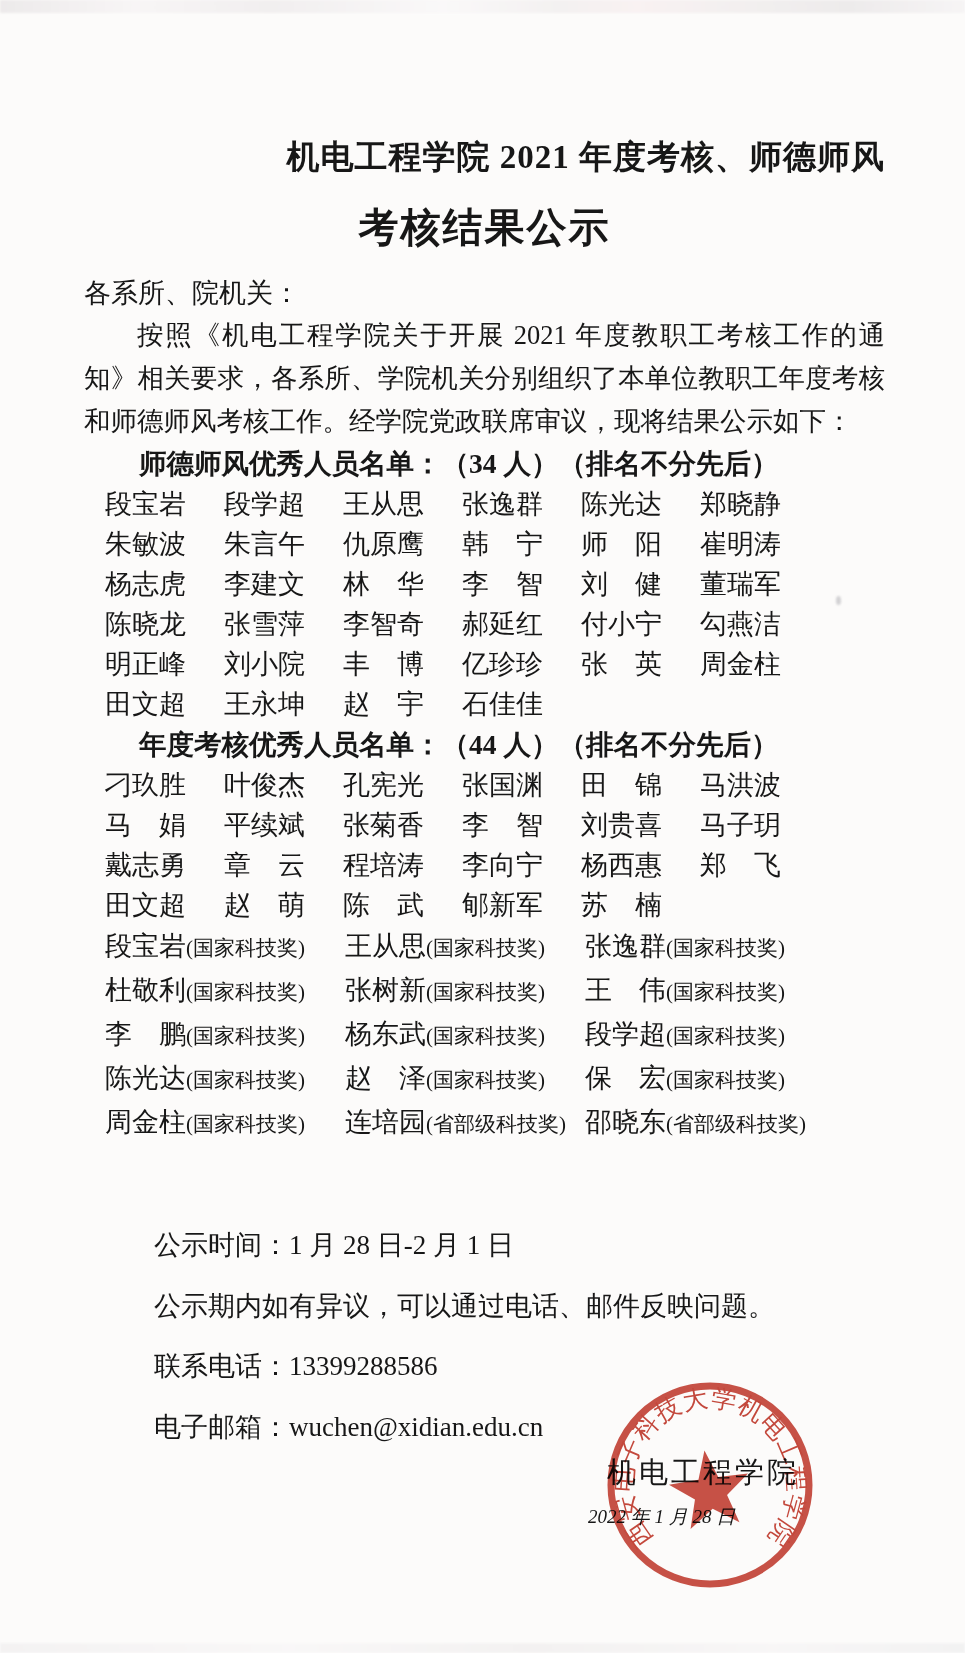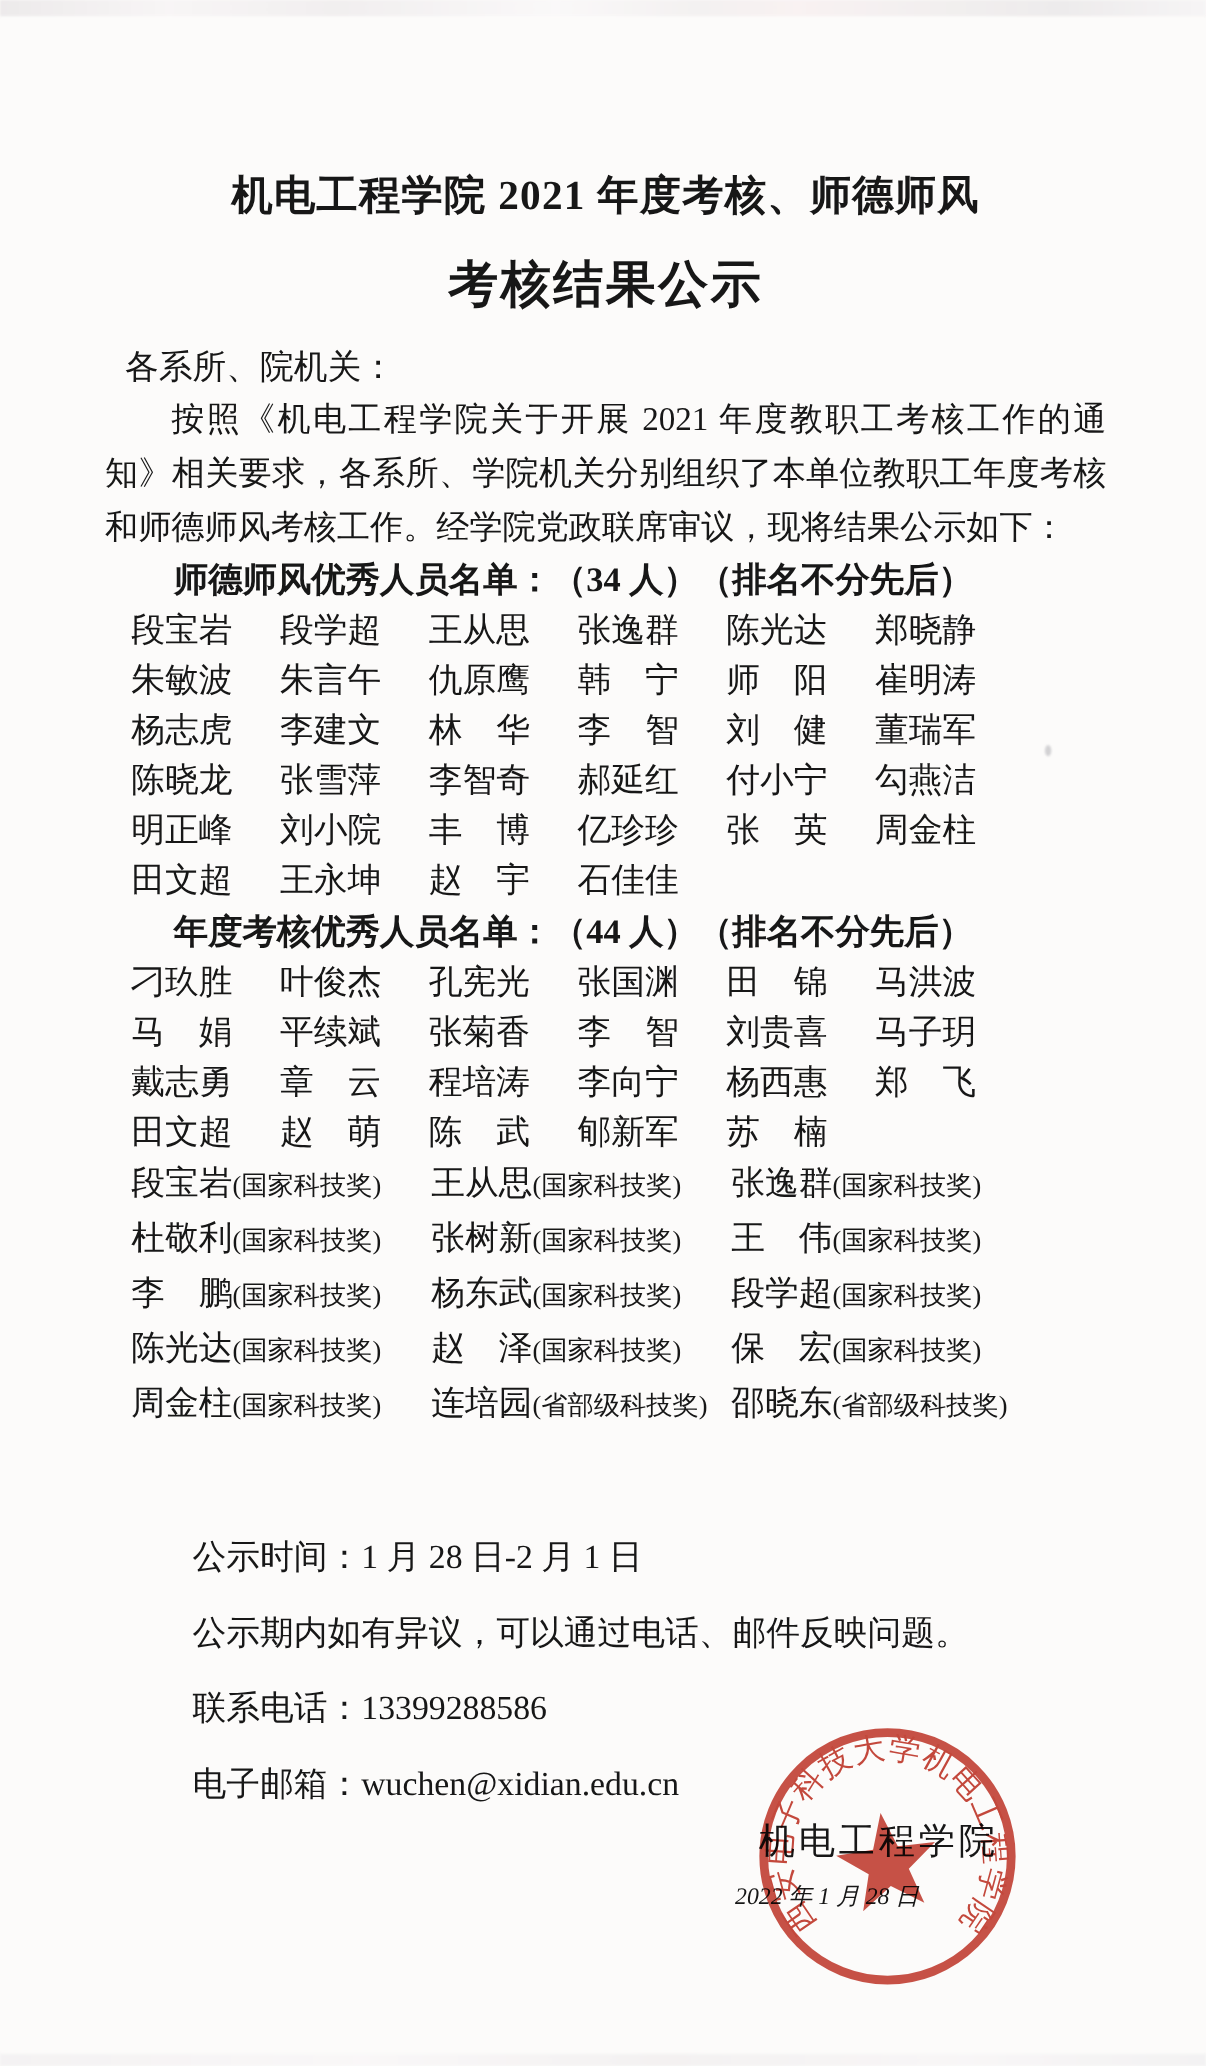--- a/index.html
+++ b/index.html
@@ -22,28 +22,28 @@
   .scan-edge-bottom {
     position: absolute; bottom: 0; left: 0; right: 0; height: 10px;
     background: linear-gradient(90deg,#efedee 0%,#f8f6f7 30%,#eeecec 55%,#f6f4f5 80%,#ededee 100%);
     opacity: .6; filter: blur(1px);
   }
   .speck {
     position: absolute; top: 596px; left: 836px; width: 5px; height: 9px;
     background: rgba(120,120,130,.32); border-radius: 50%; filter: blur(1px);
   }
   .title {
-    margin: 136px 0 0; text-align: center;
+    margin: 136px 0 0; text-align: right;
     font-size: 33px; font-weight: bold; line-height: 42px; letter-spacing: 1px;
   }
   .subtitle {
     margin: 30px 0 0; text-align: center;
     font-size: 40px; font-weight: bold; line-height: 40px; letter-spacing: 2px;
   }
-  .salutation { margin: 24px 16px 0; font-size: 27px; line-height: 42px; }
+  .salutation { margin: 24px 0 0; font-size: 27px; line-height: 42px; }
   .body-para {
     margin: 0; font-size: 26.5px; line-height: 43px;
     text-align: justify; text-indent: 2em;
   }
   .section-header {
     font-size: 27.5px; font-weight: bold; line-height: 41px; text-indent: 2em;
   }
   .name-row { display: flex; margin-left: 21px; line-height: 40px; font-size: 27px; }
   .name-cell { width: 119px; flex: 0 0 auto; white-space: nowrap; }
   .award-row { display: flex; margin-left: 21px; line-height: 42px; font-size: 27px; }

